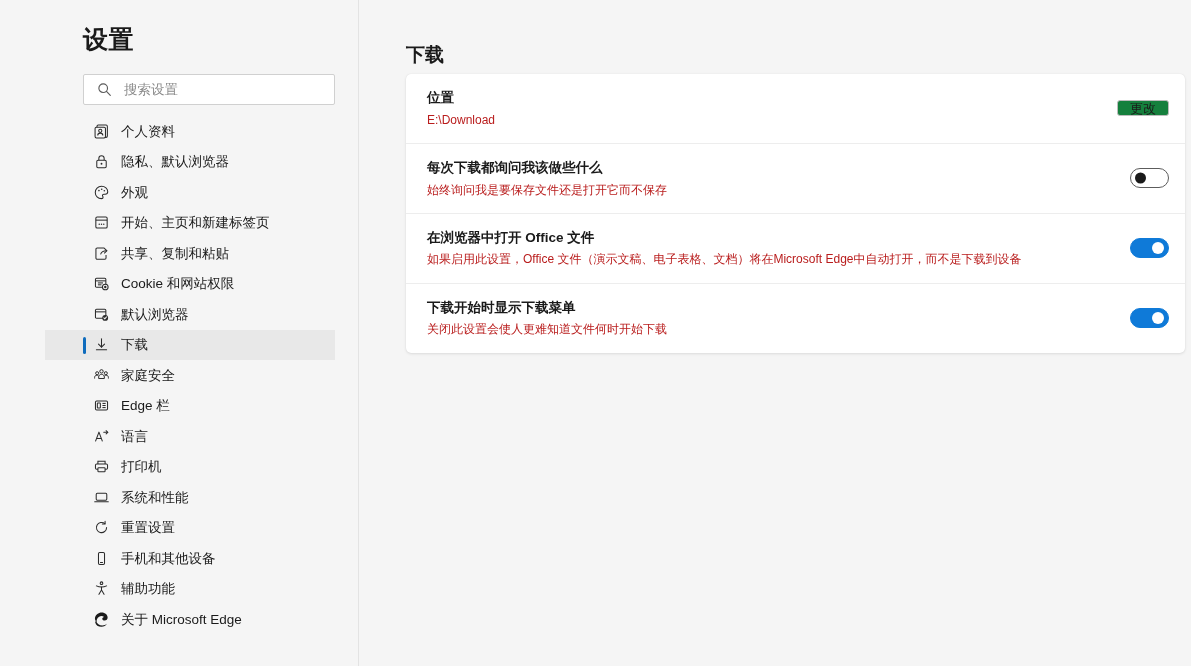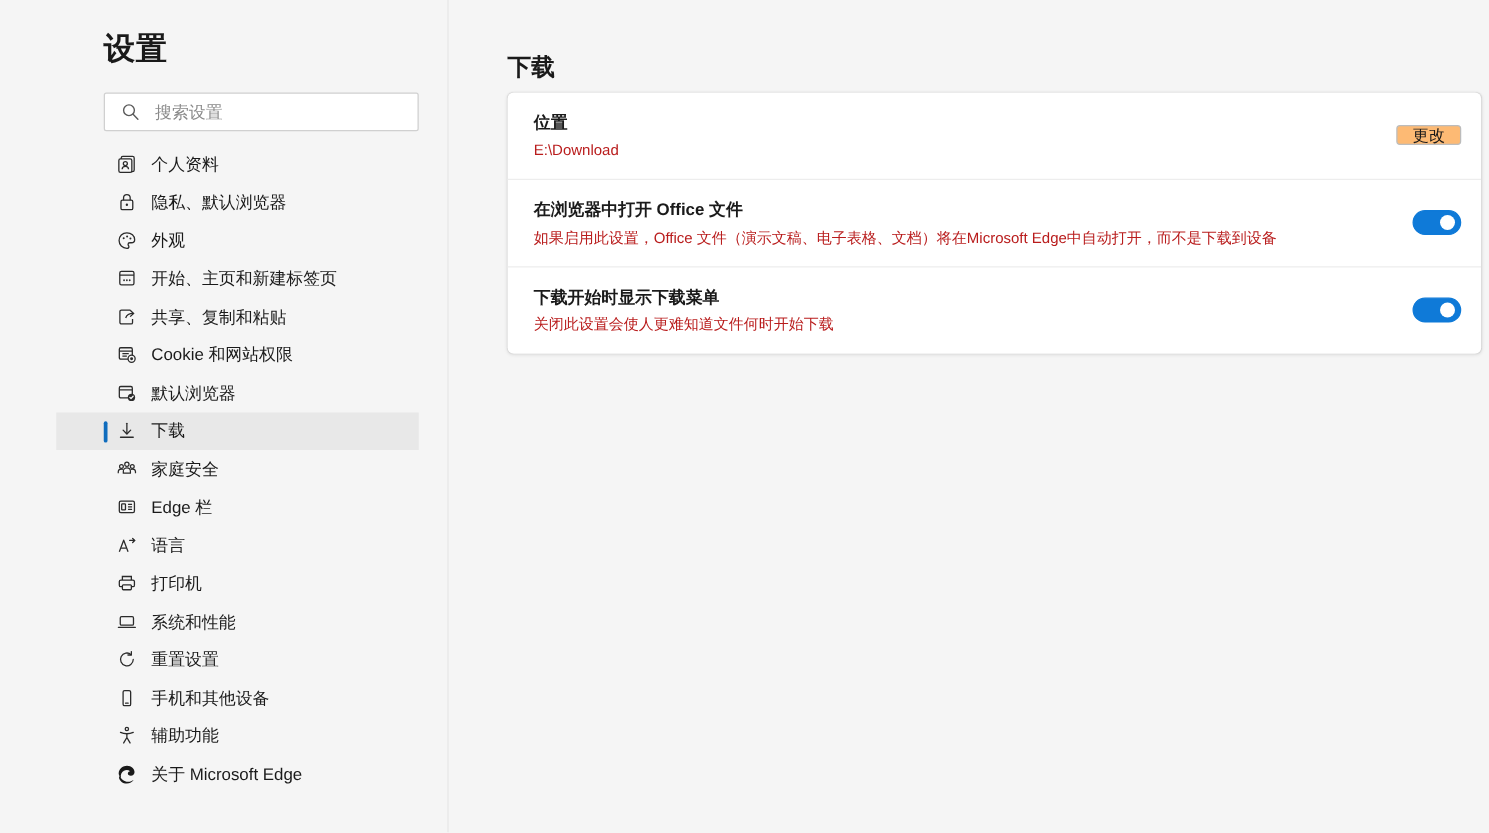--- a/index.html
+++ b/index.html
@@ -177,21 +177,21 @@
     flex: 0 0 auto;
     margin-left: 16px;
     display: flex;
     align-items: center;
   }
 
   .change-btn {
     min-width: 44px;
     height: 16px;
     padding: 0 12px;
-    background: #fdba74;
+    background: #15803d;
     border: 1px solid #bcbcbc;
     border-radius: 3px;
     font-family: "Liberation Sans", "DejaVu Sans", sans-serif;
     font-size: 13px;
     color: #1a1a1a;
     cursor: default;
     line-height: 1;
   }
 
   
@@ -422,20 +422,31 @@
       <div class="row">
         <div class="row-text">
           <div class="row-title">位置</div>
           <div class="row-desc">E:\Download</div>
         </div>
         <div class="row-control">
           <button class="change-btn">更改</button>
         </div>
       </div>
 
+      <div class="row">
+        <div class="row-text">
+          <div class="row-title">每次下载都询问我该做些什么</div>
+          <div class="row-desc">始终询问我是要保存文件还是打开它而不保存</div>
+        </div>
+        <div class="row-control">
+          <div class="toggle off">
+            <span class="knob"></span>
+          </div>
+        </div>
+      </div>
 
       <div class="row">
         <div class="row-text">
           <div class="row-title">在浏览器中打开 Office 文件</div>
           <div class="row-desc">如果启用此设置，Office 文件（演示文稿、电子表格、文档）将在Microsoft Edge中自动打开，而不是下载到设备</div>
         </div>
         <div class="row-control">
           <div class="toggle on">
             <span class="knob"></span>
           </div>

